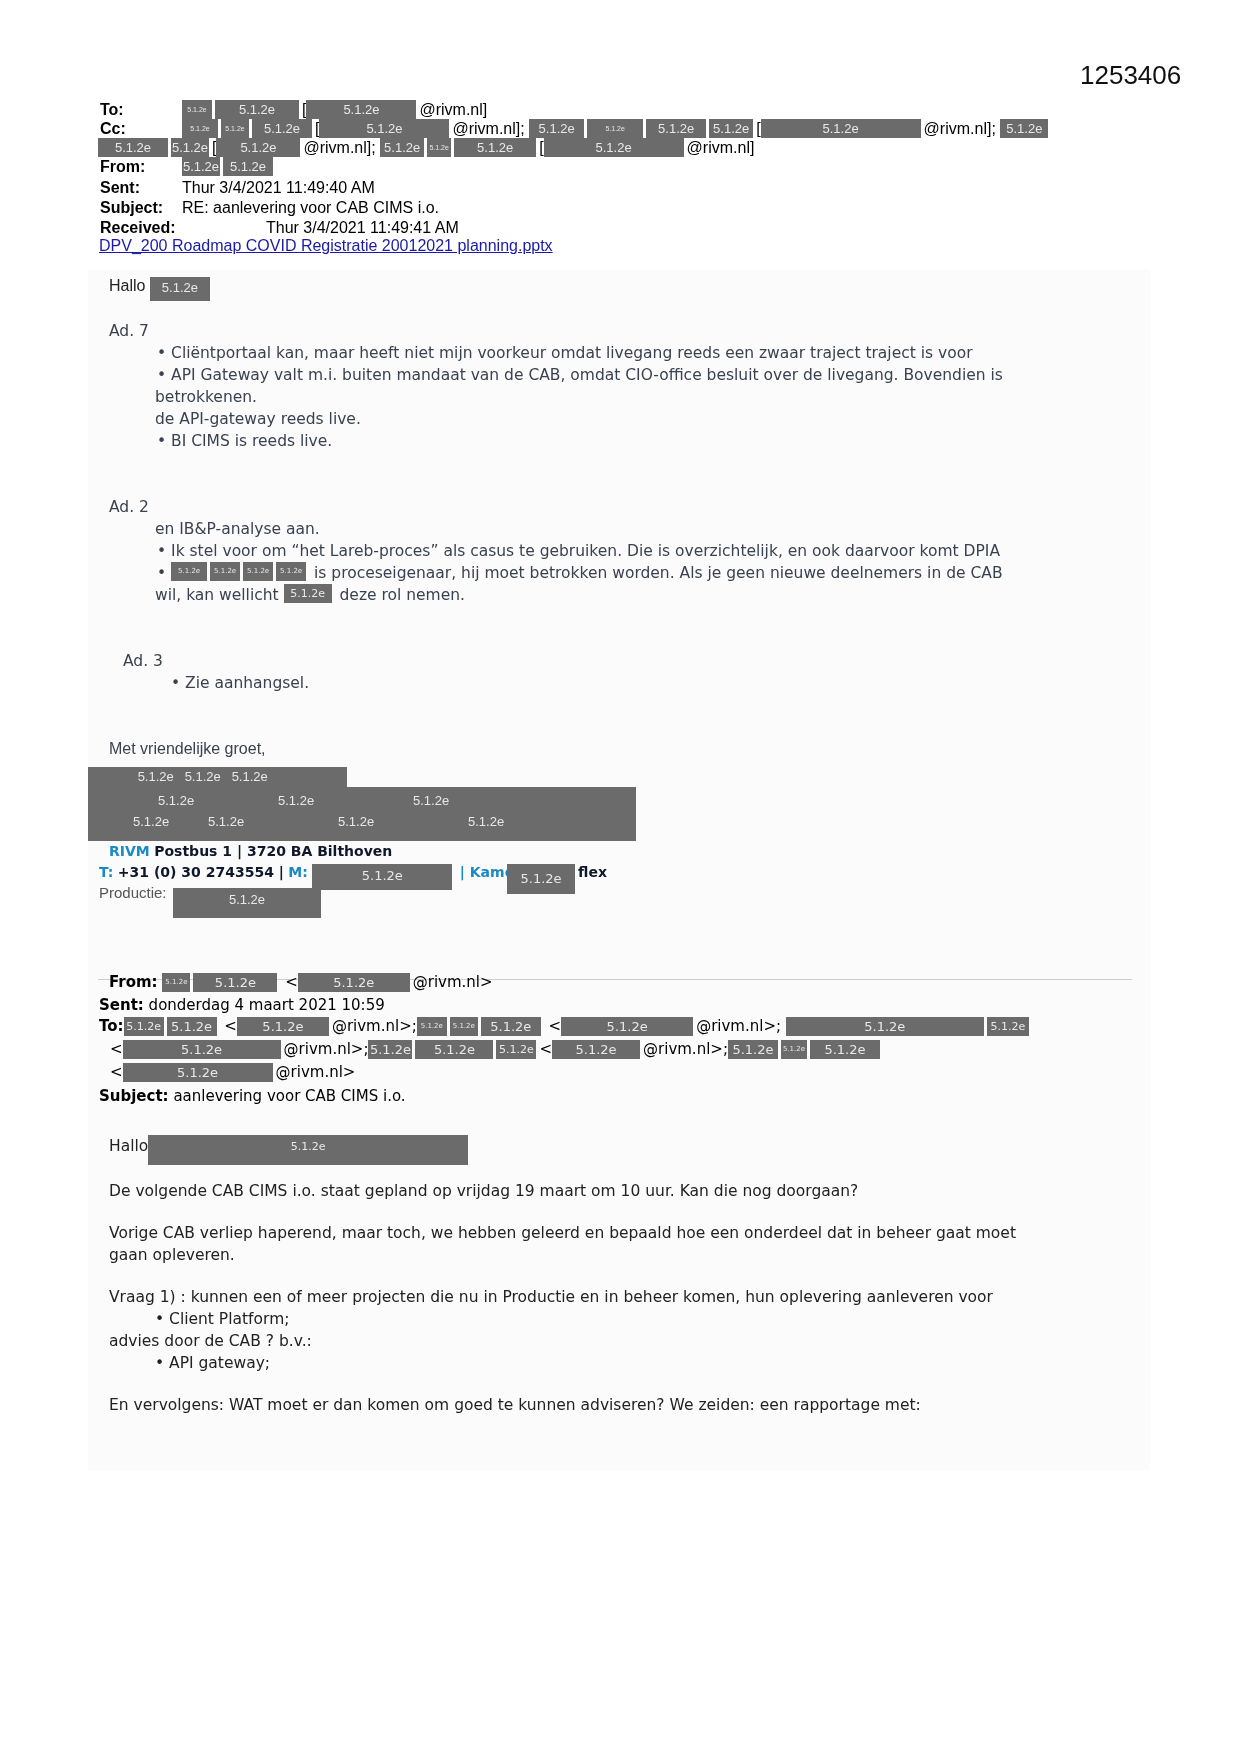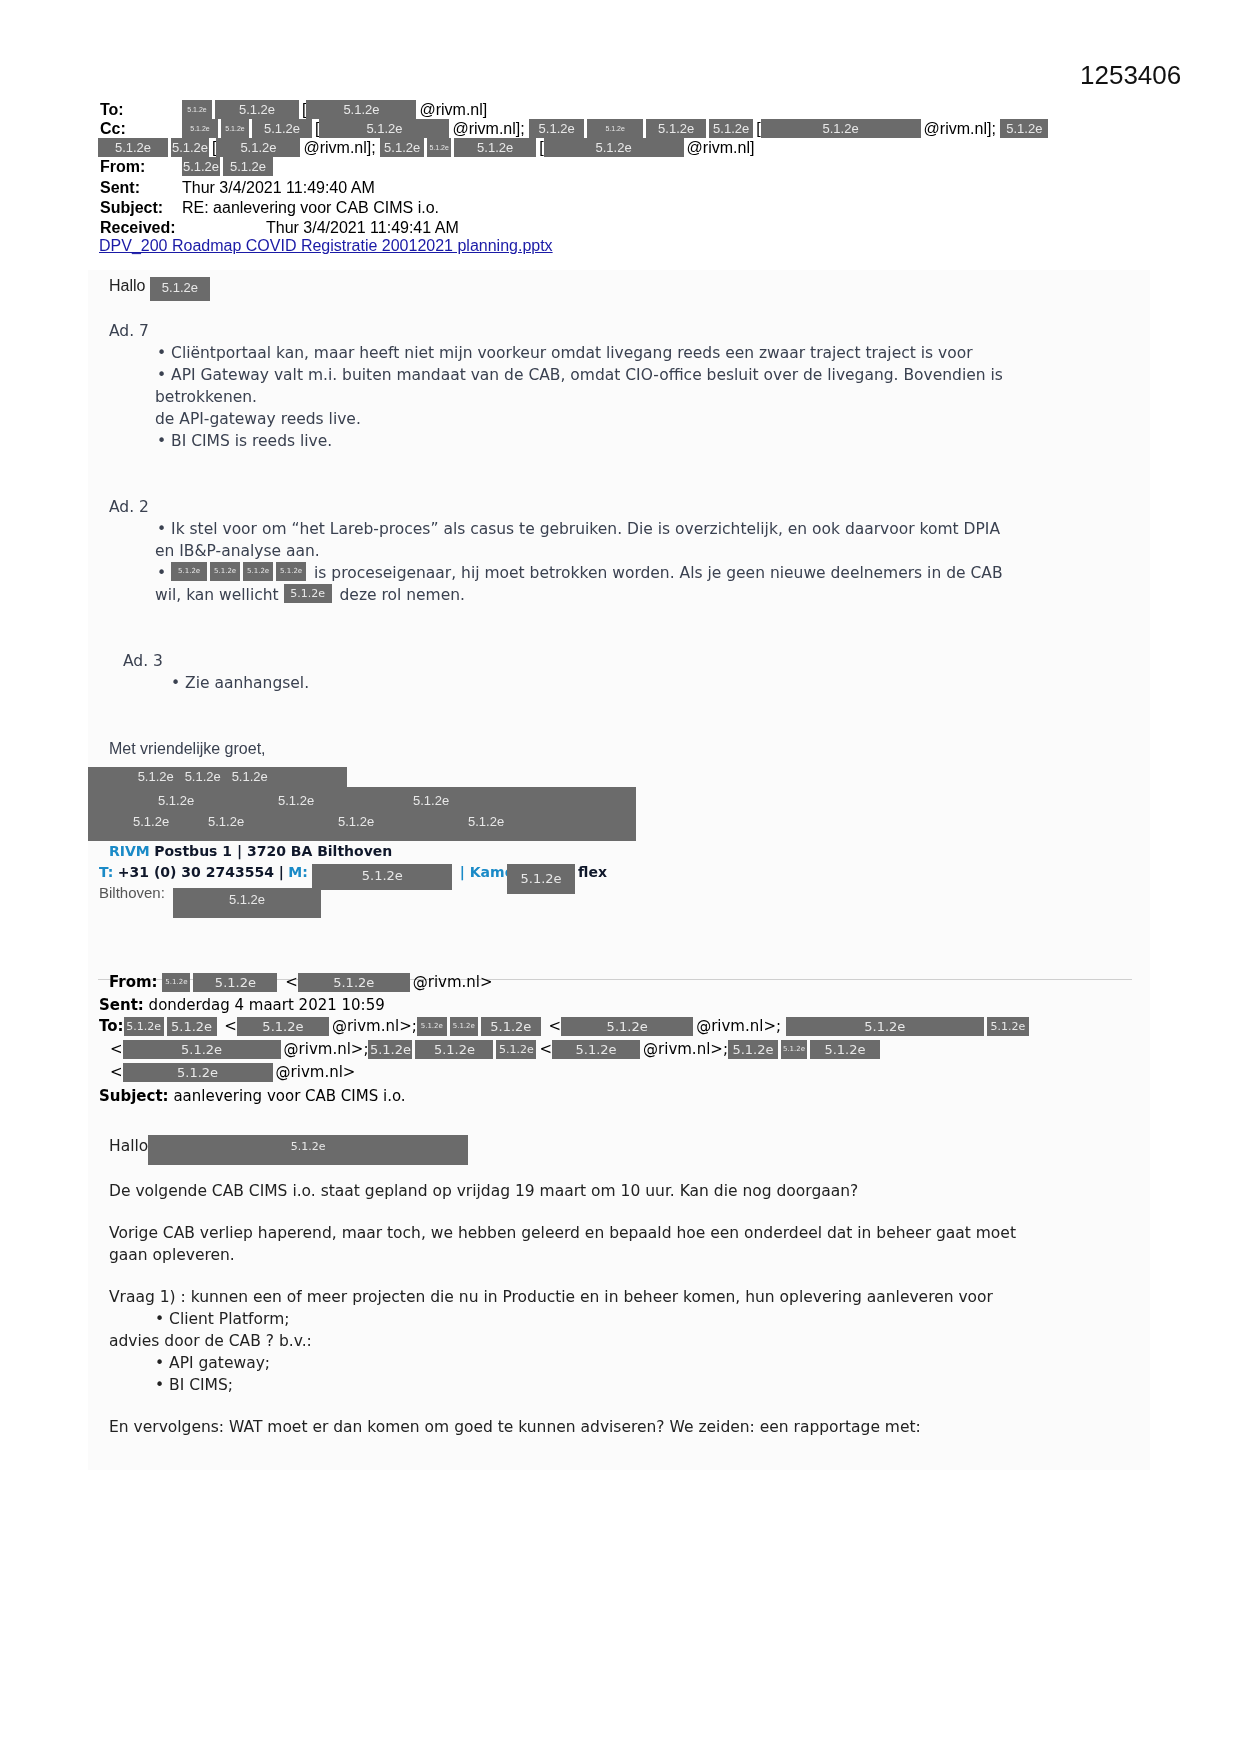--- a/index.html
+++ b/index.html
@@ -57,22 +57,22 @@
   <div>Ad. 7</div>
   <div style="padding-left:48px">• Cliëntportaal kan, maar heeft niet mijn voorkeur omdat livegang reeds een zwaar traject traject is voor</div>
   <div style="padding-left:48px">• API Gateway valt m.i. buiten mandaat van de CAB, omdat CIO-office besluit over de livegang. Bovendien is</div>
   <div style="padding-left:46px">betrokkenen.</div>
   <div style="padding-left:46px">de API-gateway reeds live.</div>
   <div style="padding-left:48px">• BI CIMS is reeds live.</div>
 </div>
 
 <div class="abs body-text" style="left:109px; top:496px; width:1030px;">
   <div>Ad. 2</div>
+  <div style="padding-left:46px">en IB&amp;P-analyse aan.</div>
   <div style="padding-left:48px">• Ik stel voor om “het Lareb-proces” als casus te gebruiken. Die is overzichtelijk, en ook daarvoor komt DPIA</div>
-  <div style="padding-left:46px">en IB&amp;P-analyse aan.</div>
   <div style="padding-left:48px">
     <span>•</span>
     <span class="red sm" style="width:36px">5.1.2e</span><span class="red sm" style="width:30px">5.1.2e</span><span class="red sm" style="width:30px">5.1.2e</span><span class="red sm" style="width:30px">5.1.2e</span>
     <span>is proceseigenaar, hij moet betrokken worden. Als je geen nieuwe deelnemers in de CAB</span>
   </div>
   <div style="padding-left:46px">
     <span>wil, kan wellicht</span>
     <span class="red" style="width:48px;font-size:11px">5.1.2e</span>
     <span>deze rol nemen.</span>
   </div>
@@ -102,21 +102,21 @@
   <span class="sig-dark">Postbus 1 | 3720 BA Bilthoven</span>
 </div>
 <div class="abs" style="left:99px; top:864px; font-family:'DejaVu Sans',sans-serif; font-size:14px; white-space:nowrap;">
   <span class="sig-blue">T:</span>
   <span class="sig-dark">+31 (0) 30 2743554 |</span>
   <span class="sig-blue">M:</span>
   <span class="red" style="width:140px;height:26px;line-height:24px">5.1.2e</span>
   <span class="sig-blue">| Kamer</span><span class="red" style="width:68px;height:30px;line-height:30px;margin-left:-14px">5.1.2e</span><span class="sig-dark">flex</span>
 </div>
 <div class="abs" style="left:99px; top:884px; font-size:15px; color:#555;">
-  <span>Bilthoven:</span>
+  <span>Productie:</span>
 </div>
 <div class="abs red" style="left:173px; top:888px; width:148px; height:30px; line-height:24px;">5.1.2e</div>
 
 <div class="sep"></div>
 
 <div class="abs" style="left:109px; top:973px; font-family:'DejaVu Sans',sans-serif; font-size:15px; white-space:nowrap;">
   <b>From:</b>
   <span class="red sm" style="width:28px">5.1.2e</span><span class="red" style="width:84px">5.1.2e</span>
   <span>&lt;</span><span class="red" style="width:112px">5.1.2e</span><span>@rivm.nl&gt;</span>
 </div>
@@ -147,16 +147,15 @@
 <div class="abs body-text" style="left:109px; top:1180px; width:1030px; color:#222;">
   <div>De volgende CAB CIMS i.o. staat gepland op vrijdag 19 maart om 10 uur. Kan die nog doorgaan?</div>
   <div style="height:20px"></div>
   <div>Vorige CAB verliep haperend, maar toch, we hebben geleerd en bepaald hoe een onderdeel dat in beheer gaat moet</div>
   <div>gaan opleveren.</div>
   <div style="height:20px"></div>
   <div>Vraag 1) : kunnen een of meer projecten die nu in Productie en in beheer komen, hun oplevering aanleveren voor</div>
   <div style="padding-left:46px">• Client Platform;</div>
   <div>advies door de CAB ? b.v.:</div>
   <div style="padding-left:46px">• API gateway;</div>
-  <div style="padding-left:46px">• BI CIMS;</div>
   <div style="height:20px"></div>
   <div>En vervolgens: WAT moet er dan komen om goed te kunnen adviseren? We zeiden: een rapportage met:</div>
 </div>
 
 </body></html>

